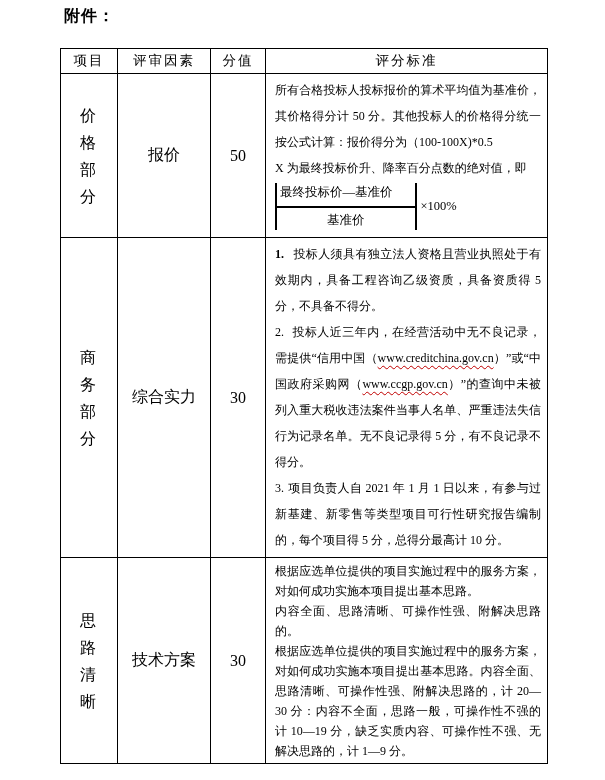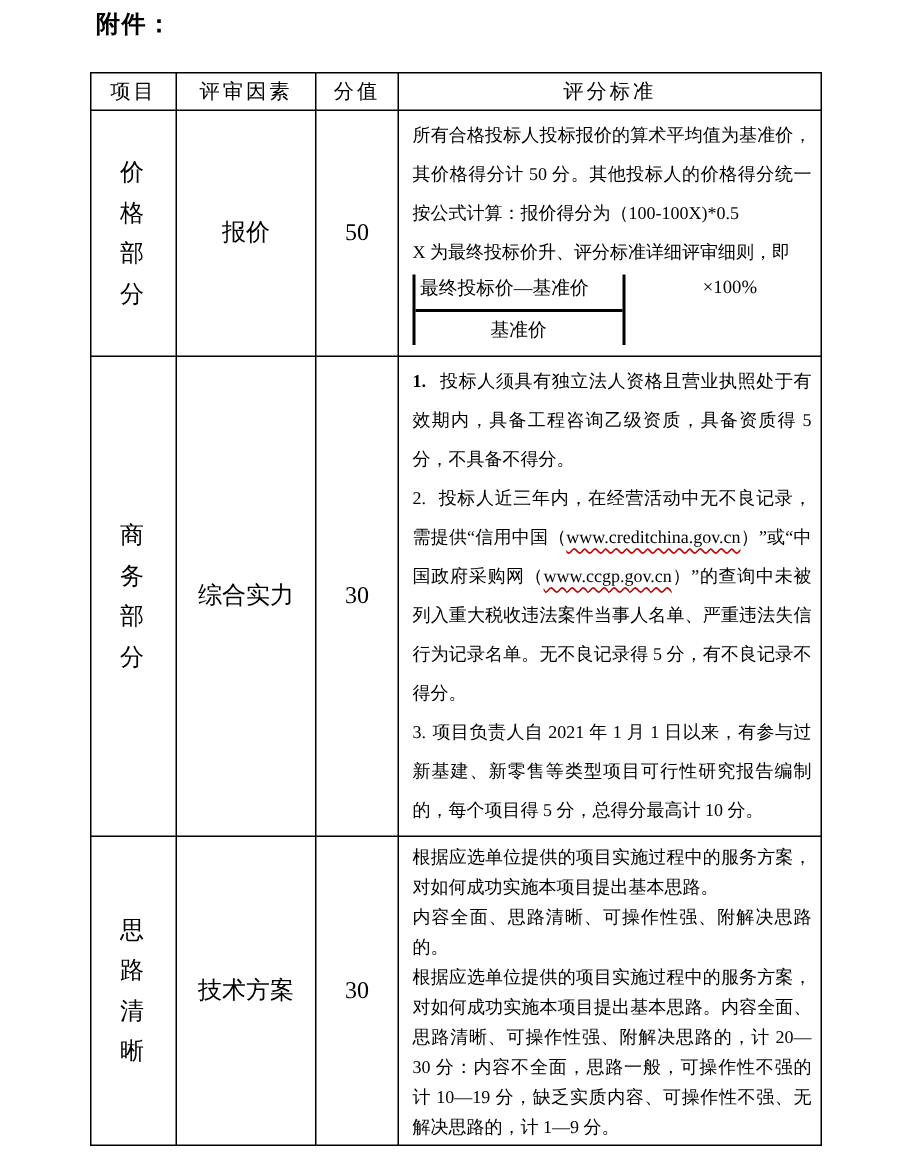--- a/index.html
+++ b/index.html
@@ -69,25 +69,24 @@
   .pnum { margin-right:8px; }
   .pnum-sm { margin-right:4px; }
   .url {
     text-decoration:underline wavy #c00000;
     text-decoration-thickness:1px;
     text-underline-offset:3px;
   }
 
   .formula {
     display:flex;
-    align-items:flex-start;
+    align-items:center;
     width:fit-content;
     margin:2px 0 0 0;
     font-size:12.5px;
-    gap:48px;
   }
   .abs {
     display:flex;
     flex-direction:column;
     border-left:2px solid #000;
     border-right:2px solid #000;
   }
   .frac-num {
     padding:1px 22px 6px 3px;
     border-bottom:2px solid #000;
@@ -133,21 +132,21 @@
     <tbody>
 
       <tr style="height:164px;">
         <td class="c-item">
           <span class="wrap2">价格部分</span>
         </td>
         <td class="c-factor">报价</td>
         <td class="c-score">50</td>
         <td class="c-criteria">
           <p class="para lh-wide">所有合格投标人投标报价的算术平均值为基准价，其价格得分计 50 分。其他投标人的价格得分统一按公式计算：报价得分为（100-100X)*0.5</p>
-          <p class="para lh-wide">X 为最终投标价升、评分标准详细评审细则，即</p>
+          <p class="para lh-wide">X 为最终投标价升、降率百分点数的绝对值，即</p>
           <div class="formula">
             <div class="abs">
               <div class="frac-num">最终投标价—基准价</div>
               <div class="frac-den">基准价</div>
             </div>
             <div class="frac-mult">×100%</div>
           </div>
         </td>
       </tr>
 

